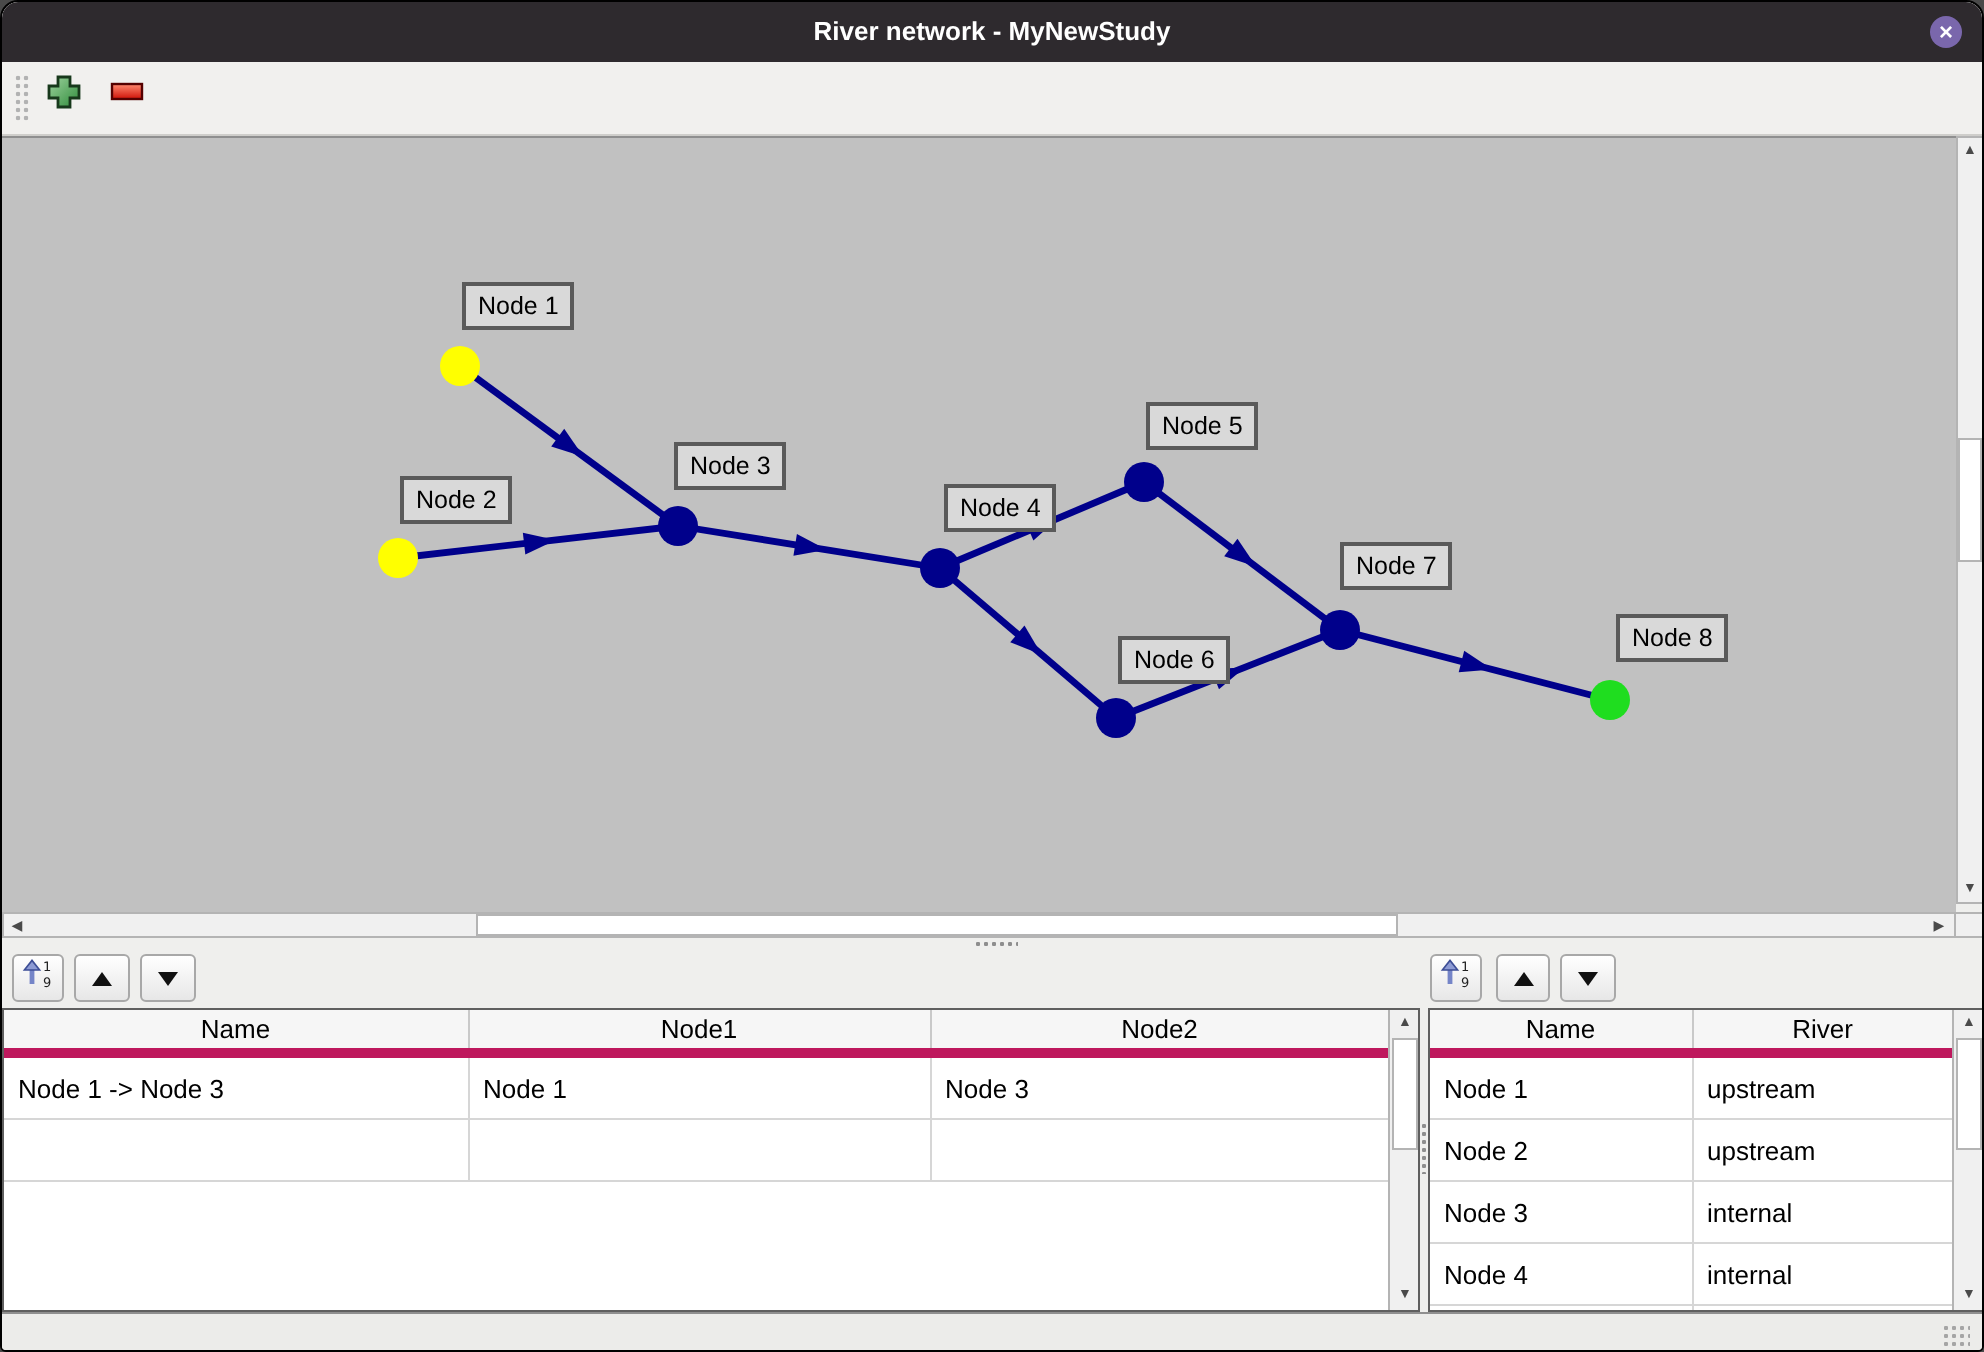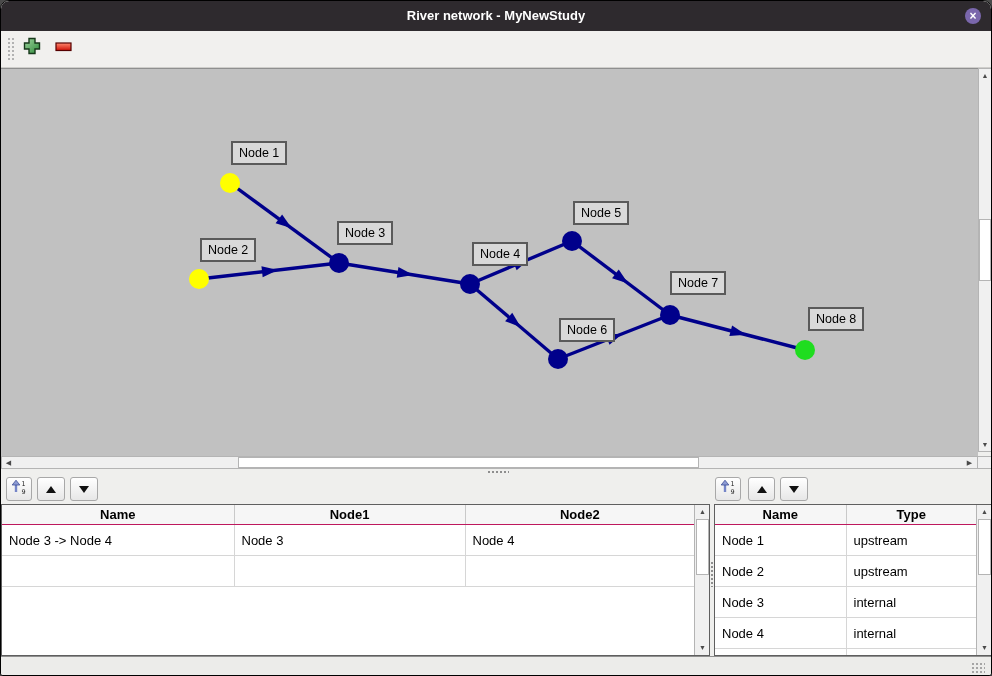--- a/index.html
+++ b/index.html
@@ -40,21 +40,21 @@
             background:linear-gradient(#ffffff,#e7e7e7);display:flex;align-items:center;
             justify-content:center;cursor:pointer;box-sizing:border-box;}
   .tri-up{width:0;height:0;border-left:5px solid transparent;border-right:5px solid transparent;
           border-bottom:7px solid #111;}
   .tri-down{width:0;height:0;border-left:5px solid transparent;border-right:5px solid transparent;
           border-top:7px solid #111;}
   
   .tablebox{position:absolute;top:503px;background:#fff;border:1px solid #5f5f5f;
             box-sizing:border-box;overflow:hidden;}
   table{border-collapse:collapse;table-layout:fixed;font-size:13px;color:#000;}
-  th{height:19px;font-weight:bold;background:#f6f6f6;border-bottom:1px solid #be185d;
+  th{height:19px;font-weight:normal;background:#f6f6f6;border-bottom:5px solid #be185d;
      border-right:1px solid #c9c9c9;padding:0;text-align:center;}
   th:last-child{border-right:none;}
   td{height:30px;border-bottom:1px solid #d6d6d6;border-right:1px solid #d6d6d6;
      padding:0 0 0 7px;white-space:nowrap;overflow:hidden;}
   td:last-child{border-right:none;}
   .tsb{position:absolute;top:0;width:15px;height:100%;background:#f0f0f0;border-left:1px solid #b4b4b4;box-sizing:border-box;}
   
   .bottom-strip{position:absolute;left:0;top:655px;width:100%;height:21px;background:#ececea;
                 border-top:1px solid #8f8f8f;}
   .resize-grip{position:absolute;right:6px;top:5px;width:14px;height:12px;
@@ -187,23 +187,23 @@
         </colgroup>
       <thead>
           <tr>
             <th>Name</th>
             <th>Node1</th>
             <th>Node2</th>
           </tr>
         </thead>
       <tbody>
           <tr>
-            <td>Node 3 -&gt; Node 4</td>
+            <td>Node 1 -&gt; Node 3</td>
+            <td>Node 1</td>
             <td>Node 3</td>
-            <td>Node 4</td>
           </tr>
           <tr>
             <td></td>
             <td></td>
             <td></td>
           </tr>
         </tbody>
     </table>
     <div class="tsb" style="left:692px;">
       <div class="sb-btn" style="left:1px;top:0;width:13px;height:13px;">▲</div>
@@ -216,21 +216,21 @@
 
   <div class="tablebox" style="left:713px;width:278px;height:152px;">
     <table id="nodes-tbl" style="width:261px;">
       <colgroup>
           <col style="width:131px">
           <col style="width:130px">
         </colgroup>
       <thead>
           <tr>
             <th>Name</th>
-            <th>Type</th>
+            <th>River</th>
           </tr>
         </thead>
       <tbody>
           <tr>
             <td>Node 1</td>
             <td>upstream</td>
           </tr>
           <tr>
             <td>Node 2</td>
             <td>upstream</td>

